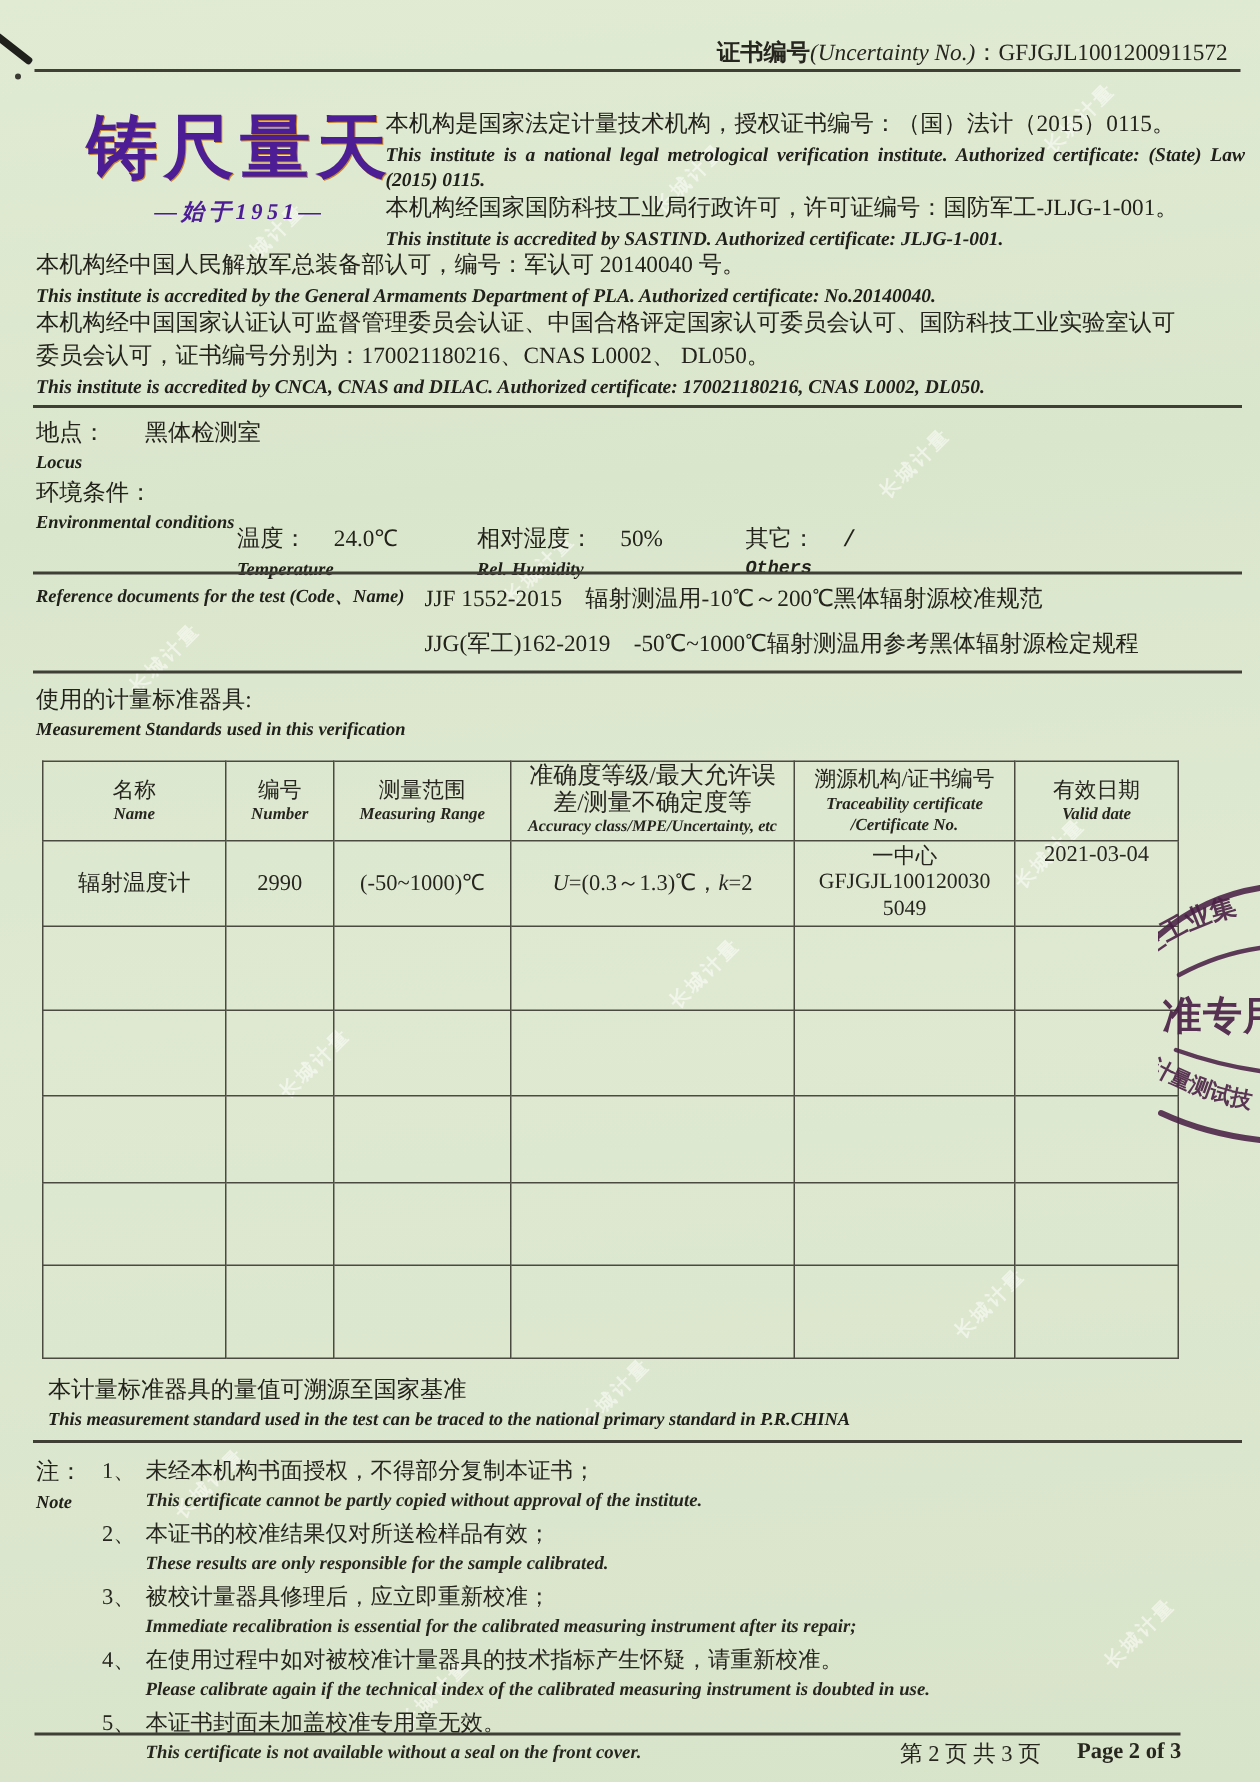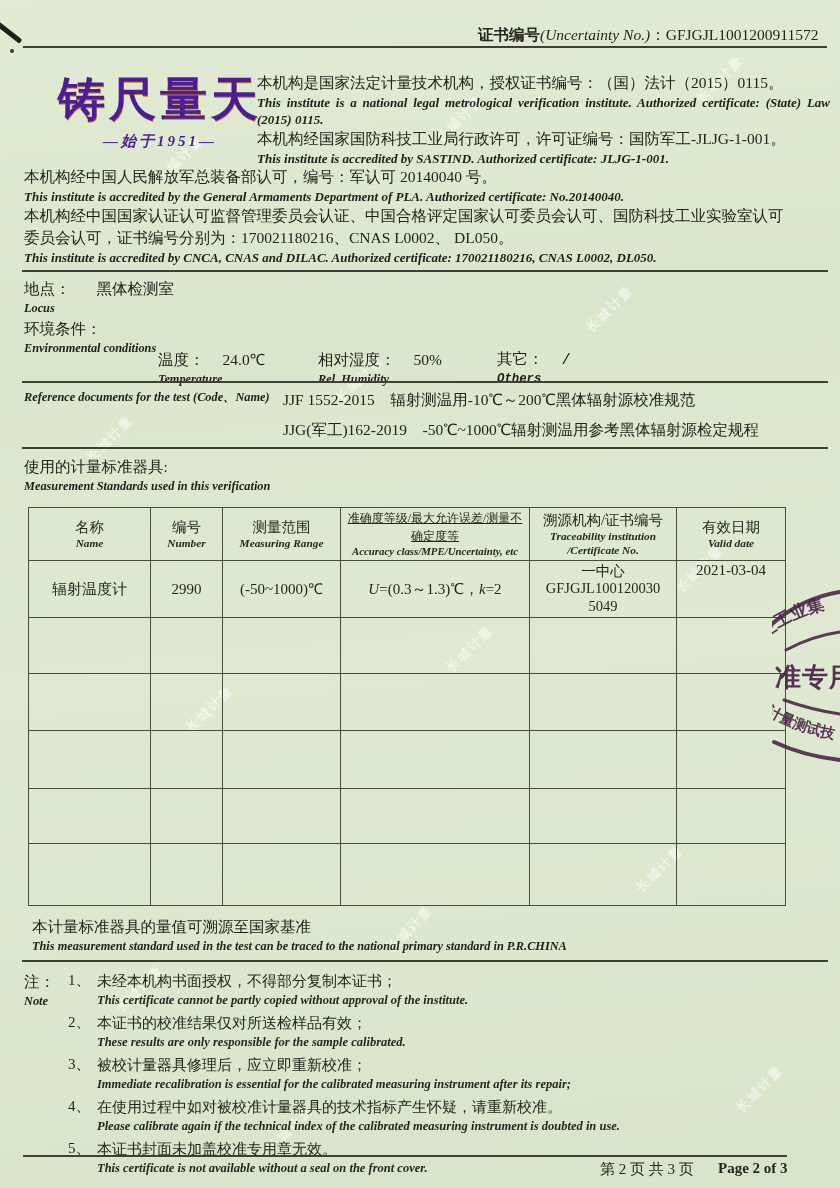--- a/index.html
+++ b/index.html
@@ -157,26 +157,26 @@
         </th>
     <th>
           <div class="th-cn">编号</div>
           <div class="th-en">Number</div>
         </th>
     <th>
           <div class="th-cn">测量范围</div>
           <div class="th-en">Measuring Range</div>
         </th>
     <th>
-          <div class="th-cn" style="font-size:12px;line-height:18px;text-decoration:underline;">准确度等级/最大允许误差/测量不确定度等</div>
+          <div class="th-cn" style="font-size:16px;line-height:18px;">准确度等级/最大允许误差/测量不确定度等</div>
           <div class="th-en" style="font-size:10.8px;">Accuracy class/MPE/Uncertainty, etc</div>
         </th>
     <th>
           <div class="th-cn">溯源机构/证书编号</div>
-          <div class="th-en">Traceability institution /Certificate No.</div>
+          <div class="th-en">Traceability certificate /Certificate No.</div>
         </th>
     <th>
           <div class="th-cn">有效日期</div>
           <div class="th-en">Valid date</div>
         </th>
   </tr>
   <tr style="height:57px">
     <td class="td-val">辐射温度计</td>
     <td class="td-val">2990</td>
     <td class="td-val">(-50~1000)℃</td>

